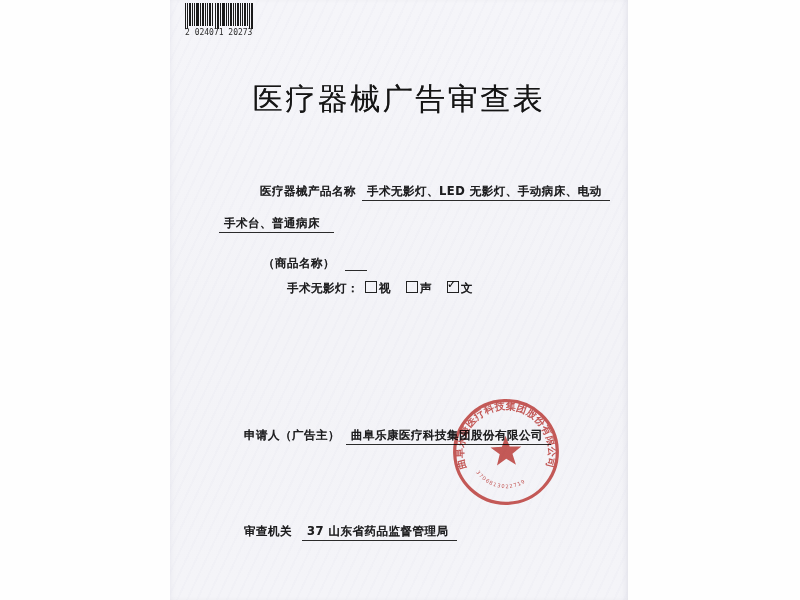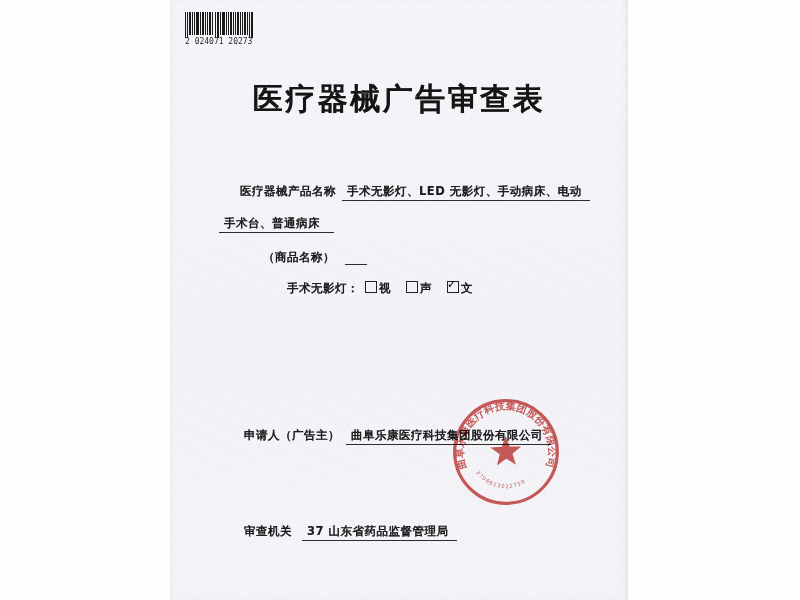--- a/index.html
+++ b/index.html
@@ -14,30 +14,30 @@
     position:absolute;left:170px;top:0;width:458px;height:600px;
     background:linear-gradient(180deg,#f5f5f9 0%,#f3f3f7 55%,#f4f4f8 100%);
     box-shadow:inset -5px 0 10px -7px rgba(130,130,160,.35),
                inset 4px 0 9px -7px rgba(130,130,160,.25);
   }
   .page::after{ 
     content:"";position:absolute;inset:0;pointer-events:none;opacity:.5;
     background:repeating-linear-gradient(115deg,rgba(255,255,255,0) 0 7px,rgba(226,226,238,.35) 7px 9px);
   }
   
-  .barcode{position:absolute;left:185px;top:12px;width:72px;z-index:3;}
+  .barcode{position:absolute;left:185px;top:3px;width:72px;z-index:3;}
   .barcode svg{display:block;}
   .barcode-number{
     font-family:"DejaVu Sans Mono",monospace;font-size:8px;color:#2a2a2a;
     letter-spacing:0px;margin-top:-1px;white-space:nowrap;
   }
   
   .doc-title{
     position:absolute;left:170px;top:79px;width:458px;text-align:center;
-    font-size:30px;font-weight:700;color:#151515;letter-spacing:2.5px;z-index:2;
+    font-size:30px;font-weight:400;color:#151515;letter-spacing:2.5px;z-index:2;
     text-shadow:0 0 .5px rgba(0,0,0,.55);
   }
   .fline{position:absolute;font-size:11.5px;font-weight:700;color:#1d1d1f;
     letter-spacing:.5px;white-space:nowrap;z-index:2;text-shadow:0 0 .4px rgba(0,0,0,.4);}
   .u{border-bottom:1.5px solid #2b2b2b;padding:0 8px 2px 5px;}
   .u-blank{display:inline-block;width:22px;border-bottom:1.5px solid #2b2b2b;
     height:12px;vertical-align:bottom;margin-left:10px;}
   .gap{display:inline-block;width:6px;}
   
   .cb-group{margin-left:6px;margin-right:9px;}
@@ -86,29 +86,29 @@
           <rect x="62" y="0" width="1" height="23"></rect>
         <rect x="64" y="0" width="1" height="26"></rect>
           <rect x="66" y="0" width="2" height="26"></rect>
       </g>
     </svg>
     <div class="barcode-number">2 024071 20273</div>
   </div>
 
   <div class="doc-title">医疗器械广告审查表</div>
 
-  <div class="fline" style="left:240px;top:184px;">
+  <div class="fline" style="left:260px;top:184px;">
     <span>医疗器械产品名称</span><span class="gap"></span><span class="u">手术无影灯、LED 无影灯、手动病床、电动</span>
   </div>
 
   <div class="fline" style="left:219px;top:216px;">
     <span class="u" style="padding-right:14px;font-family:Liberation Mono, monospace;">手术台、普通病床</span>
   </div>
 
-  <div class="fline" style="left:263px;top:250px;">
+  <div class="fline" style="left:263px;top:256px;">
     <span>（商品名称）</span><span class="u-blank"></span>
   </div>
 
   <div class="fline" style="left:287px;top:281px;">
     <span>手术无影灯：</span><span class="cb-group"><span class="cb"></span><span>视</span></span><span class="cb-group"><span class="cb"></span><span>声</span></span><span class="cb-group"><span class="cb"><span class="mark">✓</span></span><span>文</span></span>
   </div>
 
   <div class="fline" style="left:244px;top:428px;">
     <span>申请人（广告主）</span><span class="gap"></span><span class="u">曲阜乐康医疗科技集团股份有限公司</span>
   </div>

